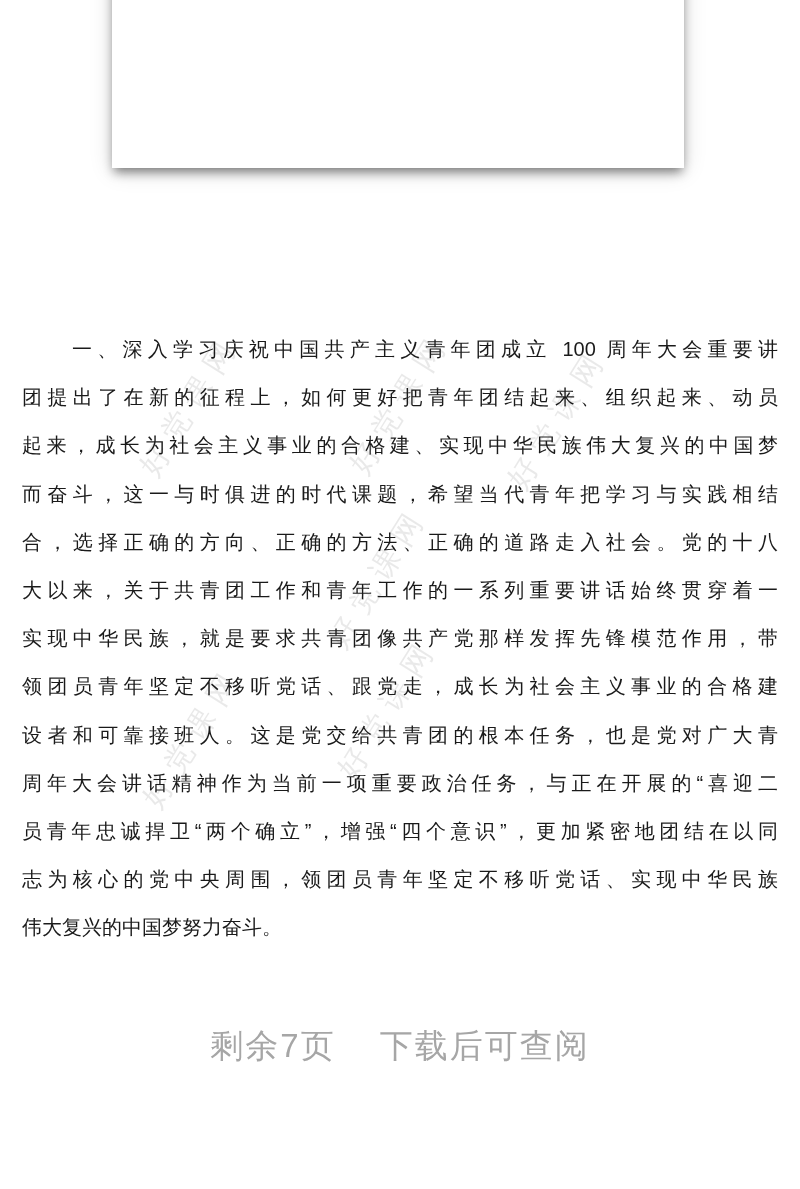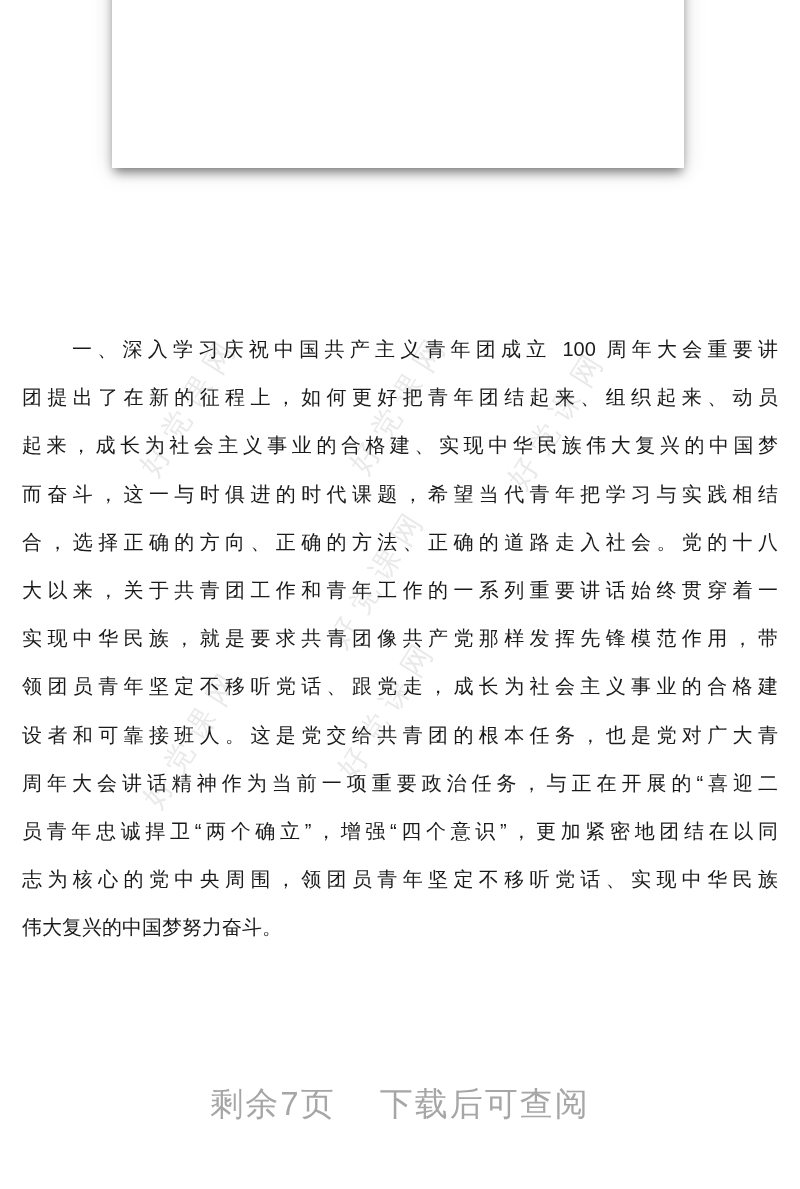--- a/index.html
+++ b/index.html
@@ -50,21 +50,21 @@
     text-align-last: justify;
     overflow: hidden;
     white-space: normal;
     margin-top: 6px;
   }
   .line.indent { text-indent: 50px; }
   .line.last { text-align-last: left; }
   
   .footer-notice {
     position: absolute;
-    left: 0; top: 1082px;
+    left: 0; top: 1024px;
     width: 800px;
     display: flex;
     justify-content: center;
     gap: 44px;
     font-size: 33px;
     line-height: 44px;
     letter-spacing: 2px;
     color: #a6a6a6;
   }
 </style>

